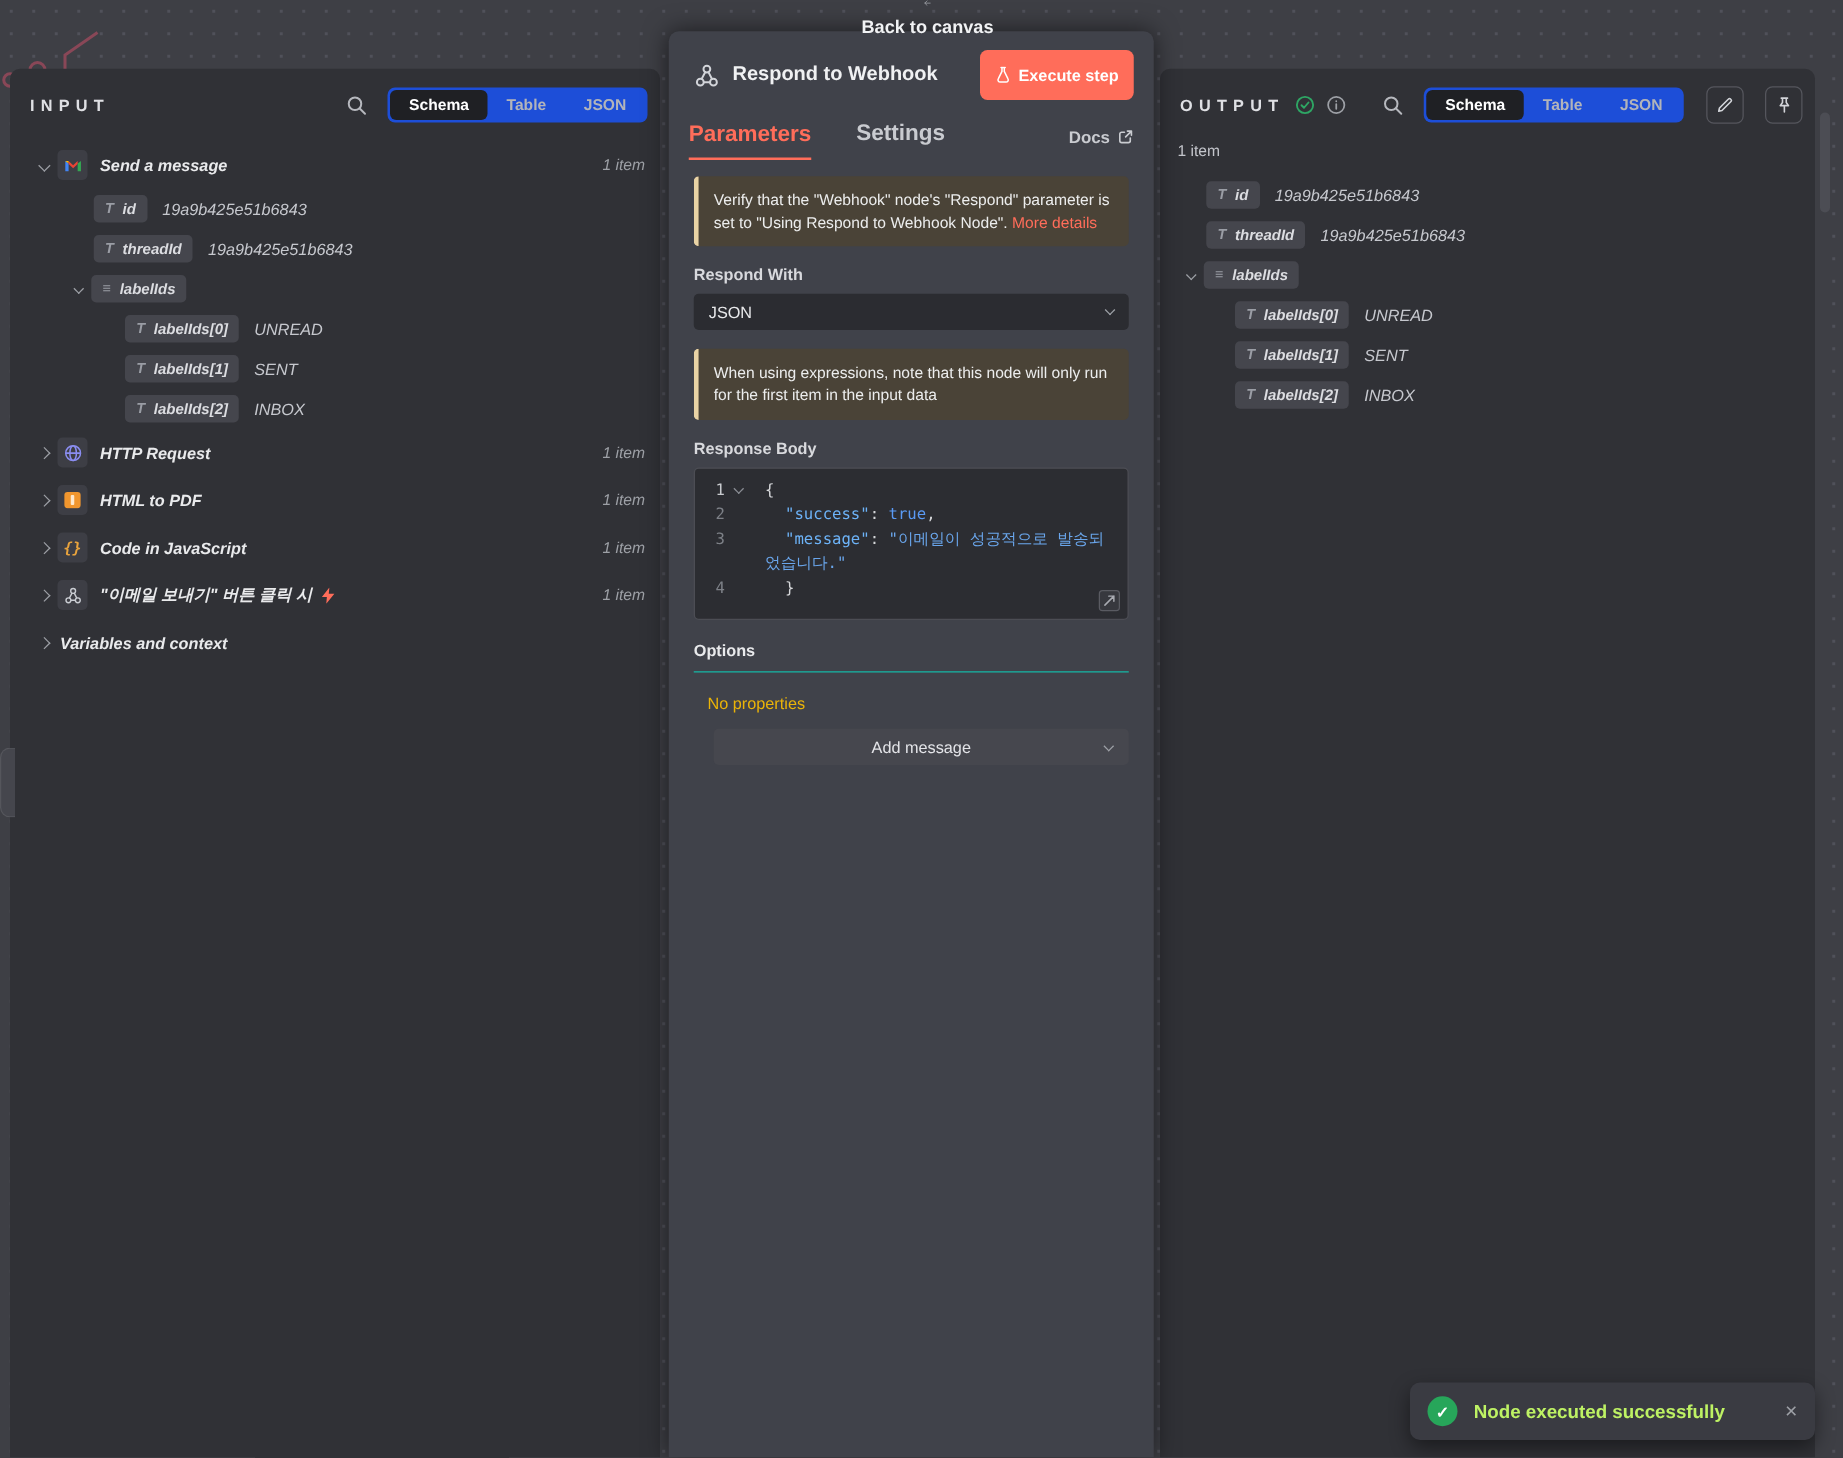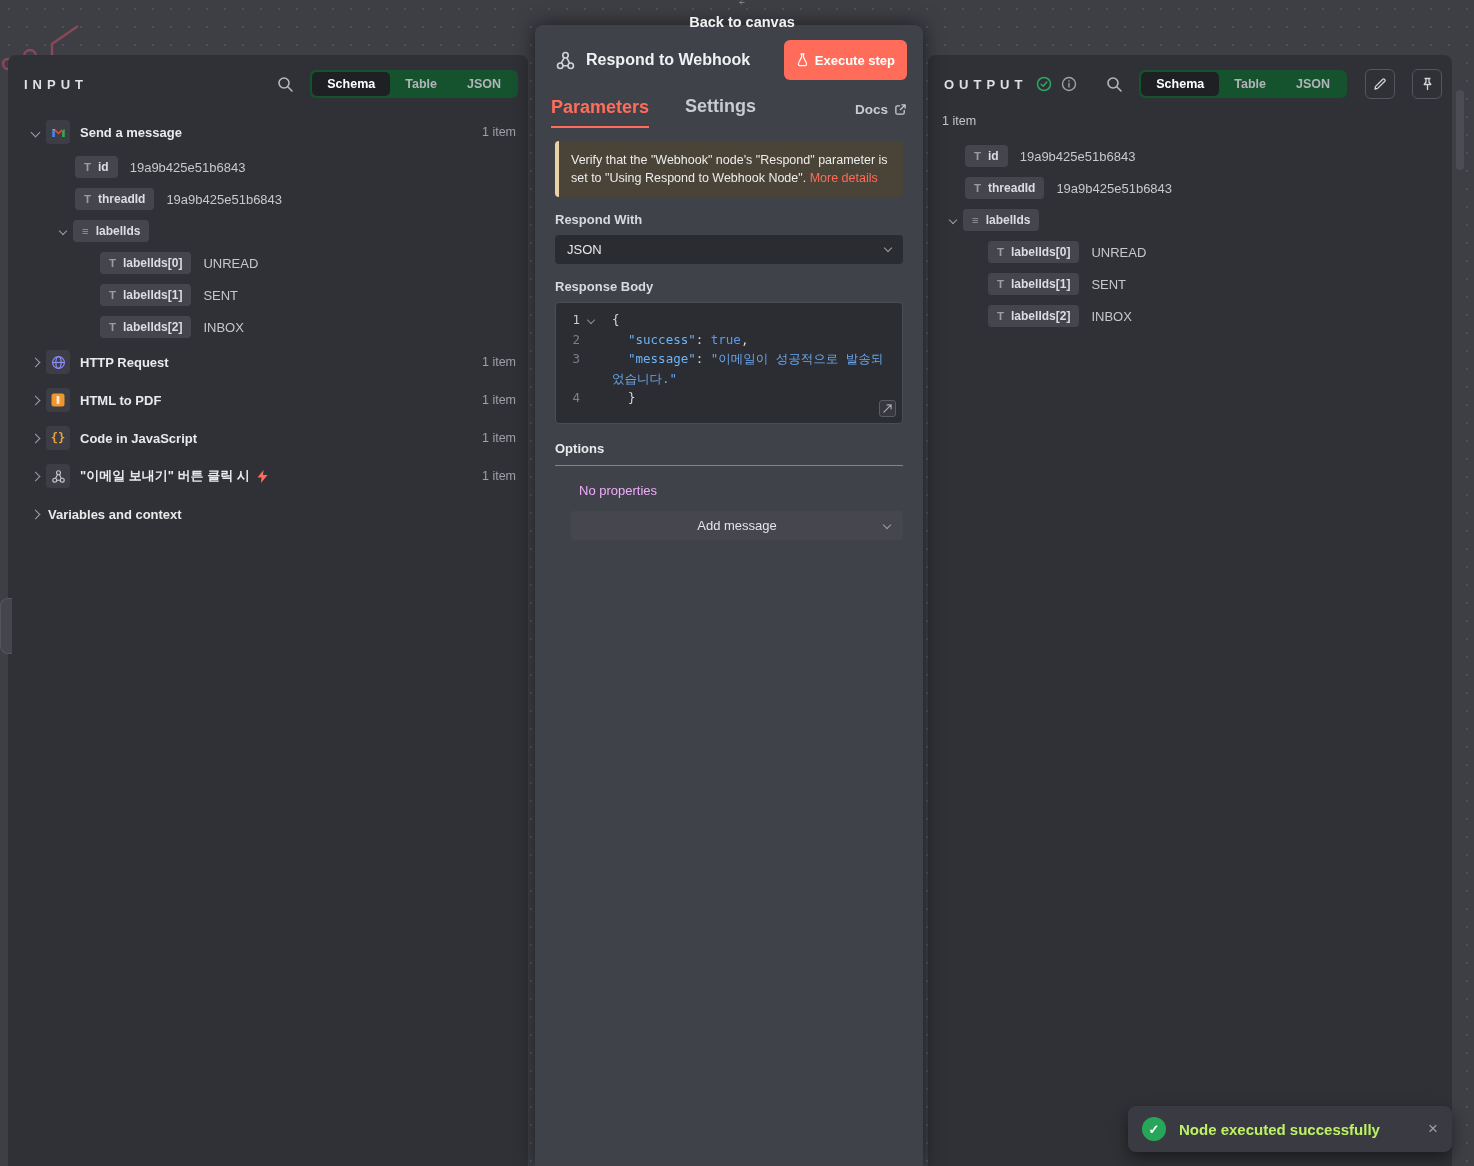--- a/index.html
+++ b/index.html
@@ -17,26 +17,26 @@
   .topbar-label { font-size:14.5px; font-weight:700; color:#f1f2f4; }
   .decor { position:absolute; left:0; top:16px; z-index:1; opacity:.75; }
 
   .panel { position:absolute; top:55px; height:1111px; background:#303136; border-radius:8px 8px 0 0; z-index:2; }
   .input-panel { left:8px; width:520px; }
   .output-panel { left:928px; width:524px; }
 
   .panel-header { display:flex; align-items:center; padding:13px 10px 0 16px; gap:10px; height:45px; }
   .panel-title { font-size:13px; font-weight:700; letter-spacing:5px; color:#dfe0e4; }
   .spacer { flex:1; }
-  .tabgroup { display:flex; background:#14532d; border-radius:6px; padding:2px; }
+  .tabgroup { display:flex; background:#1d4ed8; border-radius:6px; padding:2px; }
   .tab { height:24px; padding:0 15px; display:flex; align-items:center; font-size:12.5px; font-weight:600; color:#b2b4ba; border-radius:5px; cursor:pointer; }
   .tab.active { background:#1f2024; color:#ffffff; }
   .iconbtn { width:30px; height:30px; flex:none; border:1px solid #55565d; border-radius:6px; display:flex; align-items:center; justify-content:center; }
 
-  .tree { padding-top:13px; display:flex; flex-direction:column; }
+  .tree { padding-top:13px; display:flex; flex-direction:column;font-style:italic; }
   .row { display:flex; align-items:center; }
   .row.node { height:38px; }
   .row.field { height:32px; }
   .chev { width:7px; height:7px; border-right:1.6px solid #9da0a6; border-bottom:1.6px solid #9da0a6; flex:none; }
   .chev.right { transform:rotate(-45deg); }
   .chev.down { transform:rotate(45deg); }
   .chev.sm { width:6px; height:6px; }
   .node-iconbox { width:24px; height:24px; border-radius:4px; background:#3d3e45; display:flex; align-items:center; justify-content:center; margin:0 10px 0 7px; flex:none; }
   .node-name { font-size:13px; font-weight:700; color:#e9eaec; white-space:nowrap; }
   .count { margin-left:auto; padding-right:12px; font-size:12.5px; color:#9da0a6; }
@@ -66,21 +66,21 @@
   .ln { width:24px; text-align:right; color:#7d8087; flex:none; }
   .ln.hl { color:#c8cace; }
   .fold { width:22px; height:19.5px; flex:none; display:flex; align-items:center; justify-content:center; }
   .ccontent { flex:1; padding-left:10px; min-width:0; }
   .ind { display:inline-block; width:16px; }
   .ckey { color:#6db3f8; }
   .cbool { color:#5a9af5; }
   .cstr { color:#6aa6ec; }
   .editor-expand { position:absolute; right:6px; bottom:6px; width:17px; height:17px; border:1px solid #5a5b62; border-radius:3px; background:#37383e; display:flex; align-items:center; justify-content:center; cursor:pointer; }
   .options-head { font-size:13px; font-weight:700; color:#e9eaec; padding-bottom:9px; border-bottom:1px solid #14b8a6; margin-top:17px; }
-  .noprops { color:#f0abfc; font-size:13px; margin:17px 0 13px 24px; }
+  .noprops { color:#eab308; font-size:13px; margin:17px 0 13px 11px; }
   .addopt { margin-left:16px; width:332px; height:29px; background:#46474e; border-radius:4px; display:flex; align-items:center; justify-content:center; position:relative; font-size:13px; color:#e3e4e8; cursor:pointer; }
   .addopt .chev { position:absolute; right:13px; top:11px; }
 
   .out-title-wrap { display:flex; align-items:center; gap:9px; }
   .status-ic { display:flex; align-items:center; justify-content:center; }
 
   .toast { position:absolute; right:22px; bottom:14px; width:324px; height:46px; background:#3a3b42; border-radius:8px; display:flex; align-items:center; padding:0 14px; gap:13px; box-shadow:0 6px 16px rgba(0,0,0,.45); z-index:10; }
   .toast-check { width:24px; height:24px; border-radius:50%; background:#27a65a; color:#fff; display:flex; align-items:center; justify-content:center; font-size:13px; font-weight:700; flex:none; }
   .toast-msg { font-size:15px; font-weight:700; color:#bef264; }
   .toast-close { margin-left:auto; color:#9da0a6; font-size:17px; cursor:pointer; }
@@ -274,20 +274,23 @@
       <span>Verify that the "Webhook" node's "Respond" parameter is set to "Using Respond to Webhook Node".</span>
       <span class="link">More details</span>
     </div>
 
     <div class="fieldlabel">Respond With</div>
     <div class="select">
       <span>JSON</span>
       <span class="chev down sm" style="margin-top:-3px;"></span>
     </div>
 
+    <div class="notice" style="margin-top:15px;">
+      <span>When using expressions, note that this node will only run for the first item in the input data</span>
+    </div>
 
     <div class="fieldlabel">Response Body</div>
     <div class="editor">
       <div class="cl">
         <span class="ln hl">1</span>
         <span class="fold">
             <span class="chev down sm" style="border-color:#8a8d94;"></span>
           </span>
         <span class="ccontent"><span>{</span></span>
       </div>

